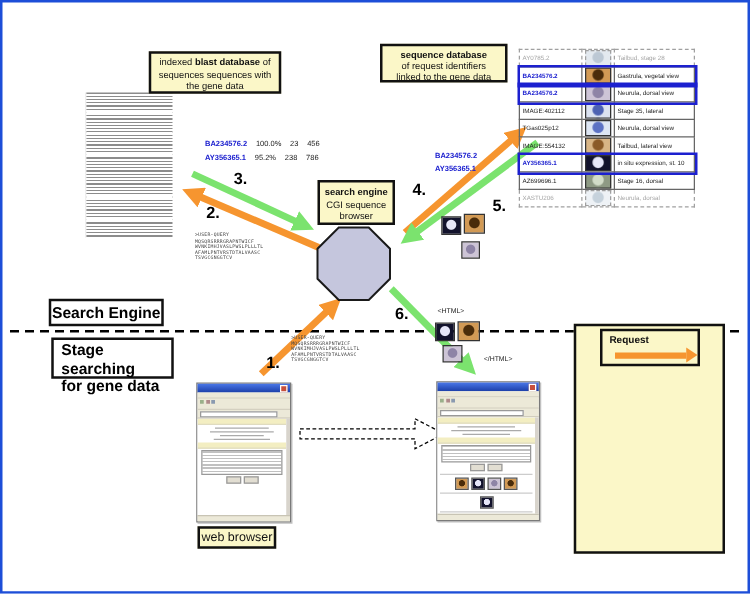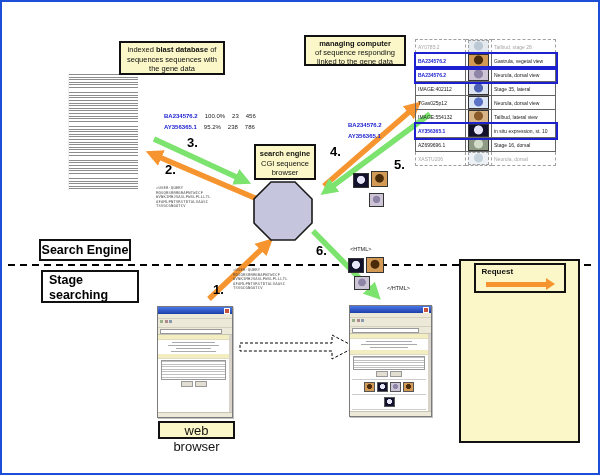--- a/index.html
+++ b/index.html
@@ -10,21 +10,21 @@
   .abs{position:absolute;}
   .z1{z-index:1}.z2{z-index:2}.z3{z-index:3}.z4{z-index:4}.z5{z-index:5}
 
   
   .callout{background:var(--yellow,#fbf7c8);border:2px solid #111;color:#111;text-align:center;
            box-sizing:border-box;}
   .callout .b{font-weight:bold;}
   .co-blast{left:117px;top:39px;width:106px;height:34px;font-size:7.5px;line-height:9.5px;padding-top:2px;}
   .co-managing{left:302px;top:33px;width:102px;height:31px;font-size:7.5px;line-height:9px;padding-top:2px;}
   .co-cgi{left:252px;top:142px;width:62px;height:36px;font-size:7.5px;line-height:9.5px;padding-top:3px;}
-  .co-webbrowser{left:156px;top:419px;width:77px;height:18px;font-size:13px;line-height:16px;}
+  .co-webbrowser{left:156px;top:419px;width:63px;height:18px;font-size:10px;line-height:16px;}
 
   
   .wbox{background:#fff;border:2px solid #111;color:#000;font-weight:bold;box-sizing:border-box;}
   .lb-engine{left:37px;top:237px;width:92px;height:22px;font-size:12.5px;line-height:19px;text-align:center;}
   .lb-user{left:39px;top:268px;width:98px;height:33px;font-size:12.5px;line-height:14.5px;padding:1px 0 0 6px;}
 
   
   .divider{left:6px;top:262px;width:588px;height:2px;
            background:repeating-linear-gradient(to right,#000 0 7px,transparent 7px 12px);}
 
@@ -57,21 +57,21 @@
   .mtable tr.highlight td.cid{color:var(--hl,#1c20cf);font-weight:bold;}
   .tthumb{width:19px;height:11px;border:1px solid #333;margin:0 auto;}
 
   
   .fthumb{border:1px solid #333;box-sizing:border-box;}
 
   
   .legend{left:457px;top:257px;width:121px;height:184px;background:var(--yellow,#fbf7c8);
           border:2px solid #111;box-sizing:border-box;text-align:center;}
   .legend .para{font-size:12.3px;line-height:15px;color:#111;margin-top:4px;}
-  .keybox{width:92px;height:30px;border:2px solid #111;margin:2px auto 0 auto;text-align:left;
+  .keybox{width:80px;height:30px;border:2px solid #111;margin:2px auto 0 auto;text-align:left;
           box-sizing:border-box;padding:2px 0 0 6px;}
   .keybox .klabel{font-size:8px;font-weight:bold;color:#111;}
   .karrow{display:flex;align-items:center;margin-top:2px;}
   .kshaft{height:5px;width:60px;}
   .khead{width:0;height:0;border-top:6px solid transparent;border-bottom:6px solid transparent;}
   .k-req .kshaft{background:var(--request,#f6952f);margin-left:4px;}
   .k-req .khead{border-left:9px solid var(--request,#f6952f);}
   .k-ret .khead{border-right:9px solid var(--returned,#7be36e);}
   .k-ret .kshaft{background:var(--returned,#7be36e);}
 
@@ -126,36 +126,37 @@
     <polygon points="238,341 330,341 330,333 353,345 330,357 330,349 238,349" fill="#ffffff" stroke="#000" stroke-width="1" stroke-dasharray="3,2"></polygon>
   </svg>
 
   <div class="abs callout co-blast z3">
     <div><span>indexed </span><span class="b">blast database</span><span> of</span></div>
     <div>sequences sequences with</div>
     <div>the gene data</div>
   </div>
 
   <div class="abs callout co-managing z3">
-    <div class="b">managing computer</div>
-    <div>of sequence responding</div>
+    <div class="b">sequence database</div>
+    <div>of request identifiers</div>
     <div>linked to the gene data</div>
   </div>
 
   <div class="abs callout co-cgi z3">
     <div class="b">search engine</div>
     <div>CGI sequence</div>
     <div>browser</div>
   </div>
 
   <div class="abs callout co-webbrowser z3">web browser</div>
 
   <div class="abs wbox lb-engine z3">Search Engine</div>
   <div class="abs wbox lb-user z3">
     <div>Stage searching</div>
+    <div>for gene data</div>
   </div>
 
   <div class="abs stepnum z3" style="left:211px;top:280px">1.</div>
   <div class="abs stepnum z3" style="left:163px;top:160px">2.</div>
   <div class="abs stepnum z3" style="left:185px;top:133px">3.</div>
   <div class="abs stepnum z3" style="left:328px;top:142px">4.</div>
   <div class="abs stepnum z3" style="left:392px;top:155px">5.</div>
   <div class="abs stepnum z3" style="left:314px;top:241px">6.</div>
 
   <div class="abs hits z3">

